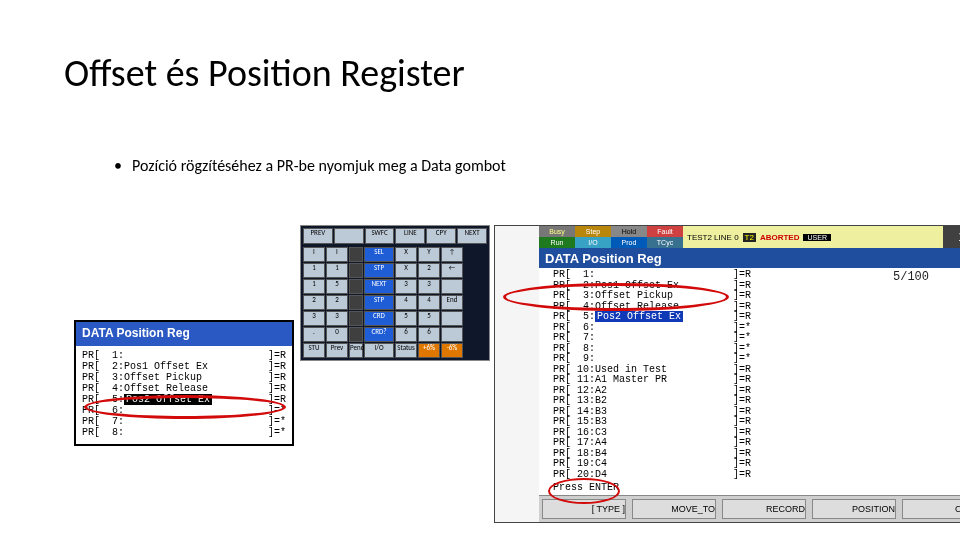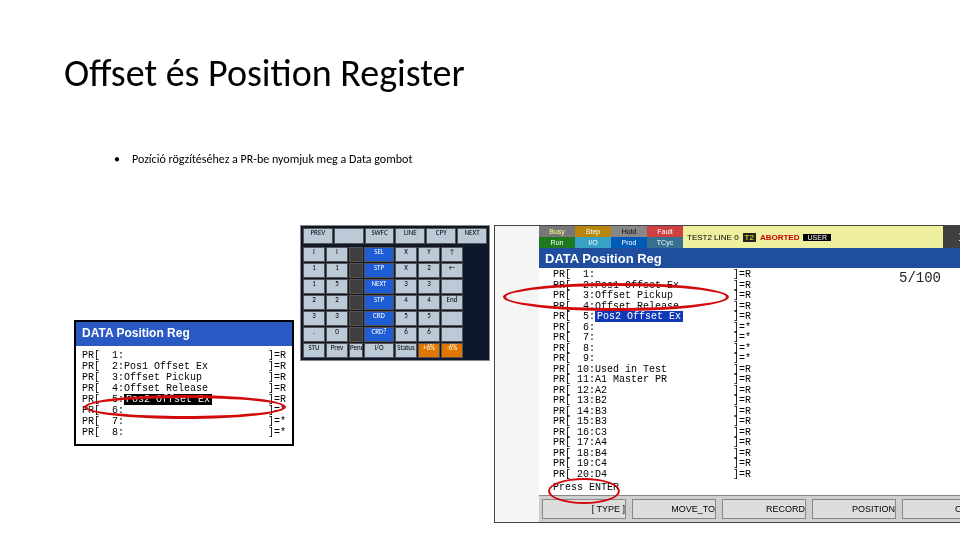--- a/index.html
+++ b/index.html
@@ -16,21 +16,21 @@
   .title {
     position: absolute;
     left: 64px; top: 50px;
     font-size: 38px;
     font-weight: 400;
   }
   .bullets {
     position: absolute;
     left: 74px; top: 140px;
     width: 820px;
-    font-size: 12px;
+    font-size: 16px;
     line-height: 1.3;
   }
   .bullets li { list-style: none; position: relative; margin-bottom: 8px; padding-left: 18px; }
   .bullets li::before {
     content: "•";
     position: absolute; left: 0; top: 0;
   }
 
   
   .panel1 {
@@ -112,21 +112,21 @@
   .panel3 .abort { color:#c00; font-weight:bold; }
   .panel3 .user { background:#000;color:#fff; padding:0 4px; font-size:7px; }
   .panel3 .pct { width:46px;background:#404040;color:#fff;font-weight:normal;font-size:12px;text-align:right;line-height:22px;}
   .panel3 .titlebar {
     background:#204e9e;color:#fff;font-family:Arial,sans-serif;font-weight:bold;
     font-size:13px;padding:2px 6px; display:flex; align-items:center; justify-content:space-between;
   }
   .panel3 .titlebar .info { font-style:italic; font-family:serif; font-weight:bold; font-size:14px;}
   .panel3 .titlebar .caret{ font-size:11px; color:#e8e8e8;}
   .panel3 .listwrap { background:#fff; padding:2px 0 2px 14px; position:relative; }
-  .panel3 .count { position:absolute; right:48px; top:2px; font-size:14px; color:#222;}
+  .panel3 .count { position:absolute; right:60px; top:2px; font-size:12px; color:#222;}
   .panel3 .row { display:flex; justify-content:flex-start; gap:0; white-space:pre; line-height:1.05; }
   .panel3 .row .l { width: 180px; }
   .panel3 .row .r { width: 30px; }
   .panel3 .sel { background:#1039b8; color:#fff; padding:0 2px; }
   .panel3 .enter { margin-top:2px; }
   .panel3 .soft {
     display:flex; background:#cfcfcf; border-top:1px solid #888; font-family:Arial,sans-serif; font-size:9px;
   }
   .panel3 .soft div {
     flex:1; text-align:right; padding:4px 0; margin:3px; background:#ddd; border:1px solid #888;

